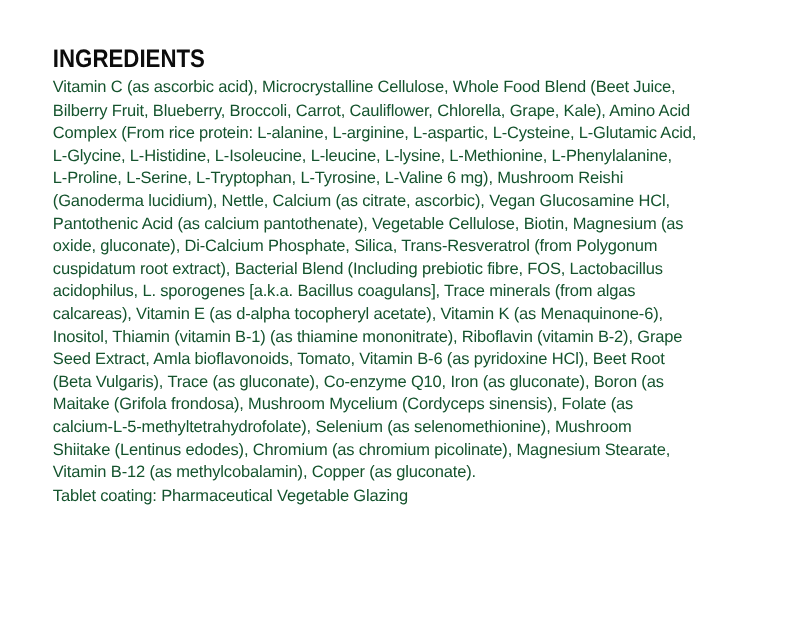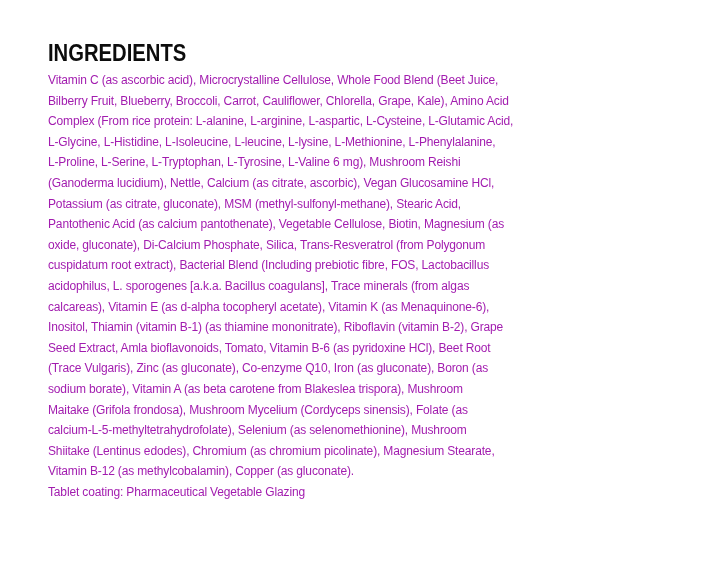--- a/index.html
+++ b/index.html
@@ -26,48 +26,46 @@
     font-weight: 700;
     letter-spacing: 0px;
     margin: 0 0 3px 0;
     display: inline-block;
     transform: scaleX(0.88);
     transform-origin: left center;
     white-space: nowrap;
     color: #0c0c0c;
   }
   .ingredients-text .line {
-    font-size: 12px;
+    font-size: 15px;
     line-height: 20.6px;
     letter-spacing: -0.15px;
     white-space: nowrap;
-    color: #a21caf;
+    color: #14532d;
   }
 </style>
 </head>
 <body>
 
 <div class="label-block">
   <h1 class="heading">INGREDIENTS</h1>
   <div class="ingredients-text">
     <div class="line">Vitamin C (as ascorbic acid), Microcrystalline Cellulose, Whole Food Blend (Beet Juice,</div>
     <div class="line">Bilberry Fruit, Blueberry, Broccoli, Carrot, Cauliflower, Chlorella, Grape, Kale), Amino Acid</div>
     <div class="line">Complex (From rice protein: L-alanine, L-arginine, L-aspartic, L-Cysteine, L-Glutamic Acid,</div>
     <div class="line">L-Glycine, L-Histidine, L-Isoleucine, L-leucine, L-lysine, L-Methionine, L-Phenylalanine,</div>
     <div class="line">L-Proline, L-Serine, L-Tryptophan, L-Tyrosine, L-Valine 6 mg), Mushroom Reishi</div>
     <div class="line">(Ganoderma lucidium), Nettle, Calcium (as citrate, ascorbic), Vegan Glucosamine HCl,</div>
-    <div class="line">Potassium (as citrate, gluconate), MSM (methyl-sulfonyl-methane), Stearic Acid,</div>
     <div class="line">Pantothenic Acid (as calcium pantothenate), Vegetable Cellulose, Biotin, Magnesium (as</div>
     <div class="line">oxide, gluconate), Di-Calcium Phosphate, Silica, Trans-Resveratrol (from Polygonum</div>
     <div class="line">cuspidatum root extract), Bacterial Blend (Including prebiotic fibre, FOS, Lactobacillus</div>
     <div class="line">acidophilus, L. sporogenes [a.k.a. Bacillus coagulans], Trace minerals (from algas</div>
     <div class="line">calcareas), Vitamin E (as d-alpha tocopheryl acetate), Vitamin K (as Menaquinone-6),</div>
     <div class="line">Inositol, Thiamin (vitamin B-1) (as thiamine mononitrate), Riboflavin (vitamin B-2), Grape</div>
     <div class="line">Seed Extract, Amla bioflavonoids, Tomato, Vitamin B-6 (as pyridoxine HCl), Beet Root</div>
-    <div class="line">(Trace Vulgaris), Zinc (as gluconate), Co-enzyme Q10, Iron (as gluconate), Boron (as</div>
-    <div class="line">sodium borate), Vitamin A (as beta carotene from Blakeslea trispora), Mushroom</div>
+    <div class="line">(Beta Vulgaris), Trace (as gluconate), Co-enzyme Q10, Iron (as gluconate), Boron (as</div>
     <div class="line">Maitake (Grifola frondosa), Mushroom Mycelium (Cordyceps sinensis), Folate (as</div>
     <div class="line">calcium-L-5-methyltetrahydrofolate), Selenium (as selenomethionine), Mushroom</div>
     <div class="line">Shiitake (Lentinus edodes), Chromium (as chromium picolinate), Magnesium Stearate,</div>
     <div class="line">Vitamin B-12 (as methylcobalamin), Copper (as gluconate).</div>
     <div class="line">Tablet coating: Pharmaceutical Vegetable Glazing</div>
   </div>
 </div>
 
 </body></html>

